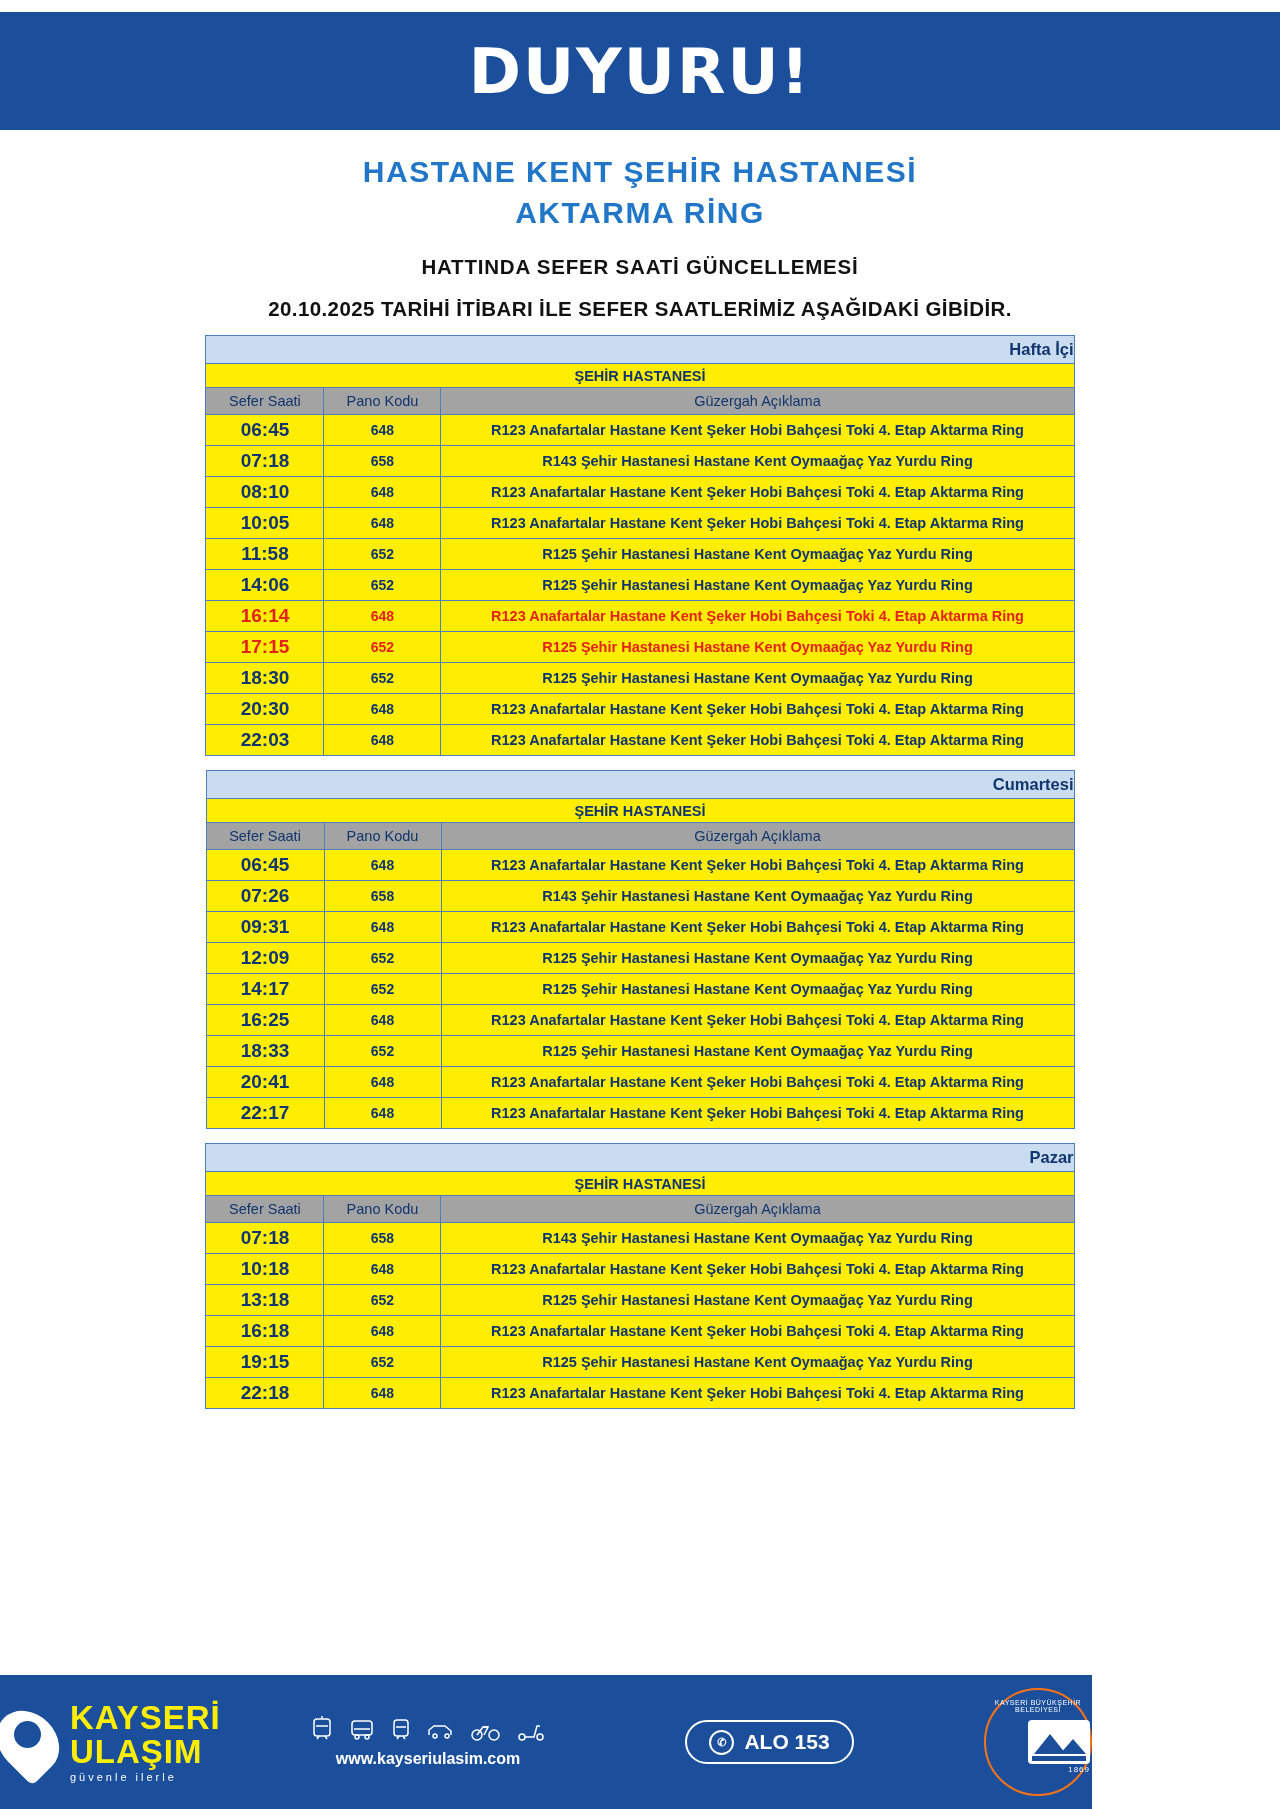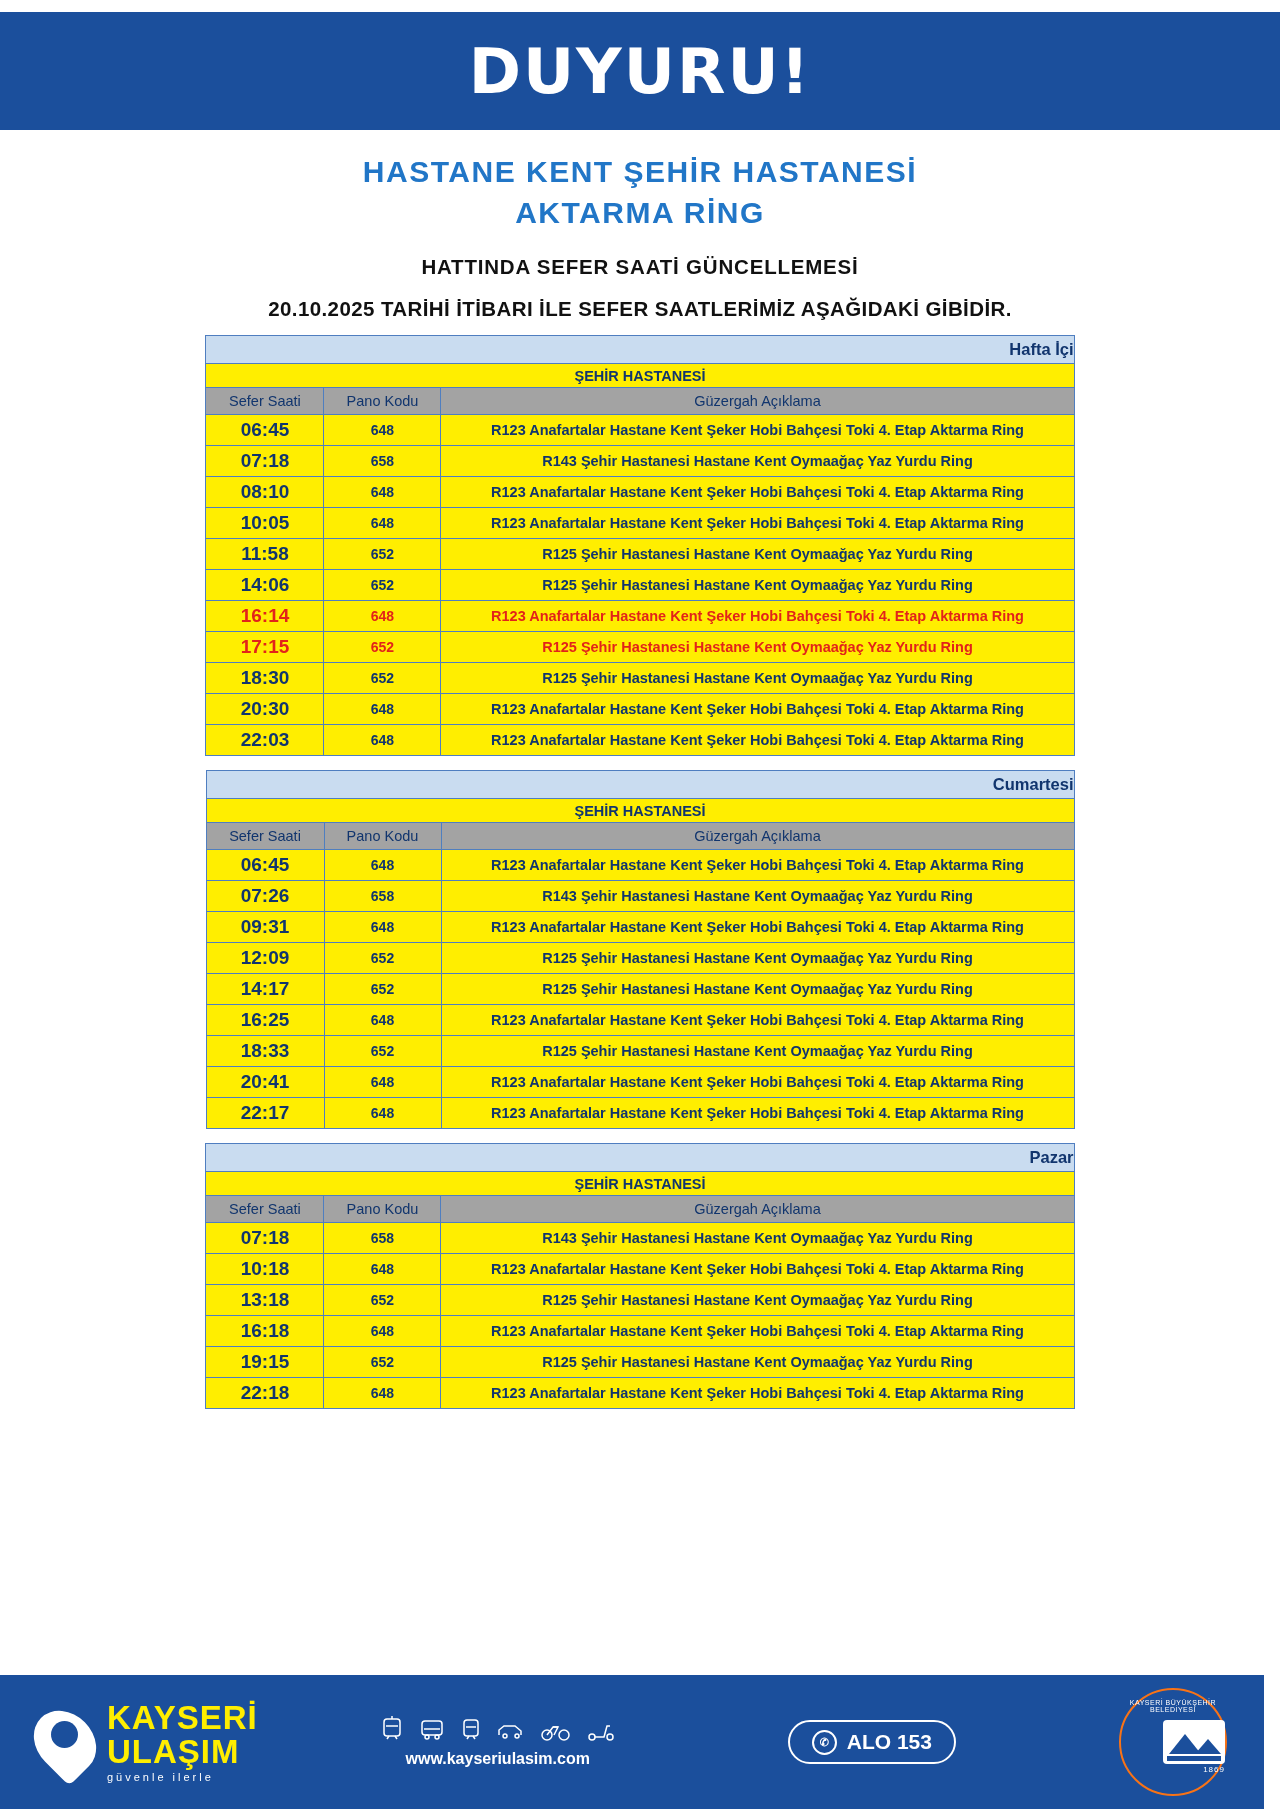--- a/index.html
+++ b/index.html
@@ -125,21 +125,21 @@
 
   .c1 { width: 118px; }
   .c2 { width: 117px; }
   .c3 { width: 633px; }
 
   
   .footer {
     position: absolute;
     left: 0;
     bottom: 0;
-    width: 1264px;
+    width: 1092px;
     height: 134px;
     background: #1b4f9c;
     display: flex;
     align-items: center;
   }
   .footer-inner {
     width: 1190px;
     margin: 0 auto;
     display: flex;
     align-items: center;

